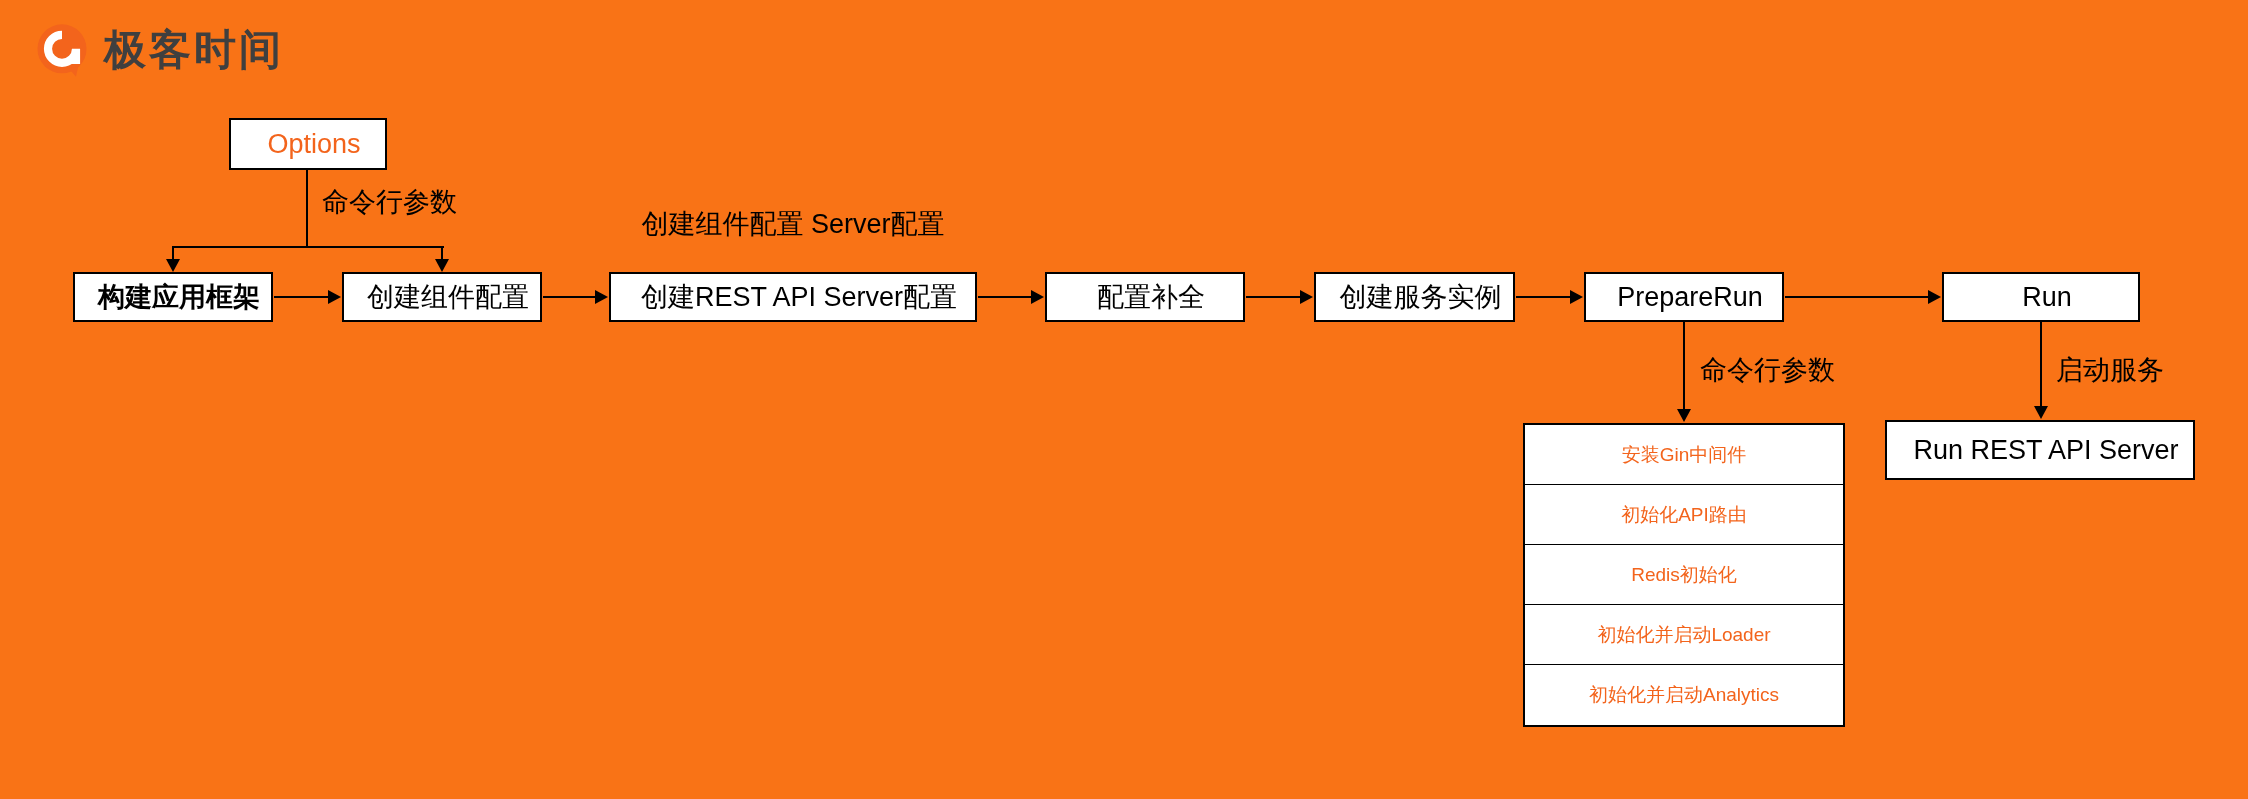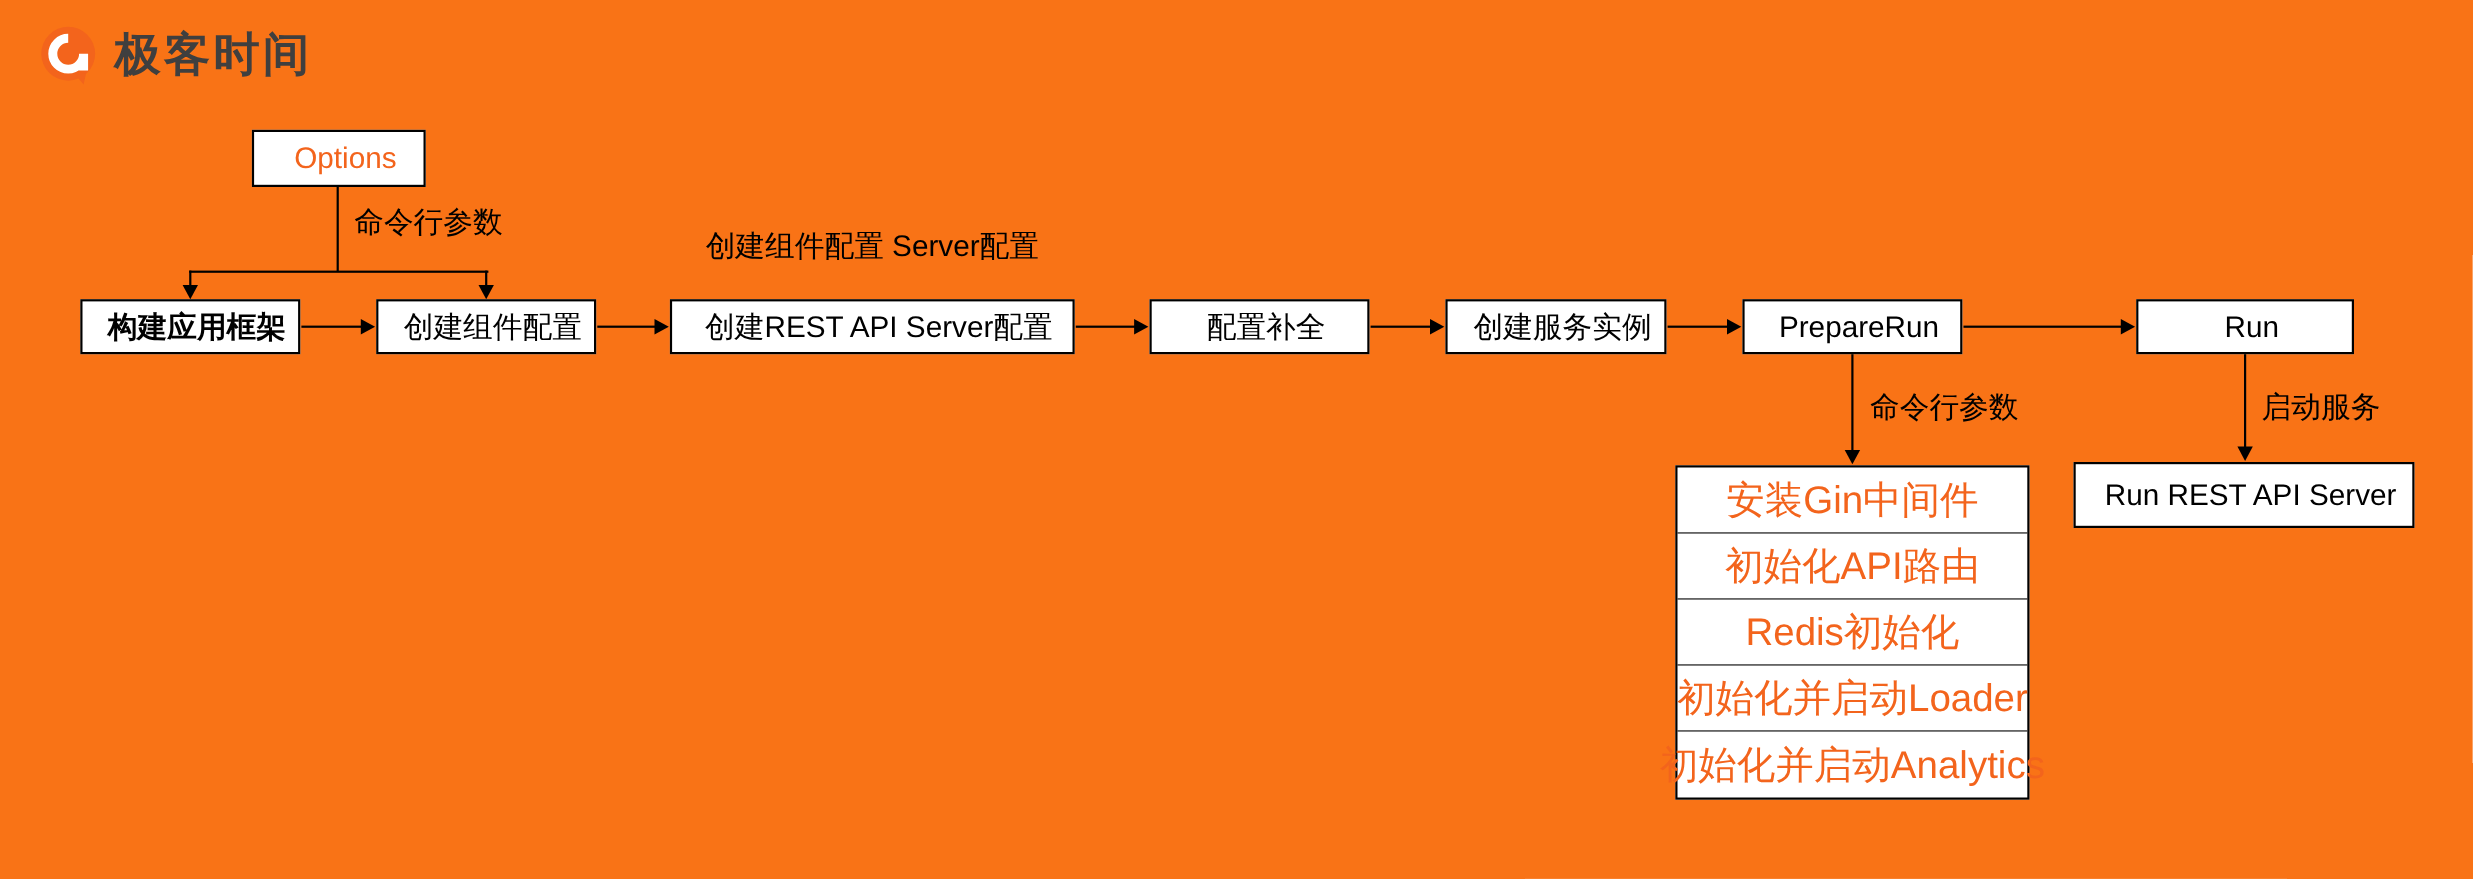--- a/index.html
+++ b/index.html
@@ -100,21 +100,21 @@
     box-sizing: border-box;
     border: 2px solid #000;
     background: #fff;
   }
   .stack-row {
     box-sizing: border-box;
     height: 60px;
     display: flex;
     align-items: center;
     justify-content: center;
-    font-size: 35px;
+    font-size: 19px;
     color: #f3641c;
     border-bottom: 1px solid #000;
     white-space: nowrap;
   }
   .stack-row:last-child { border-bottom: none; }
 </style>
 </head>
 <body>
 
 <div id="canvas">

